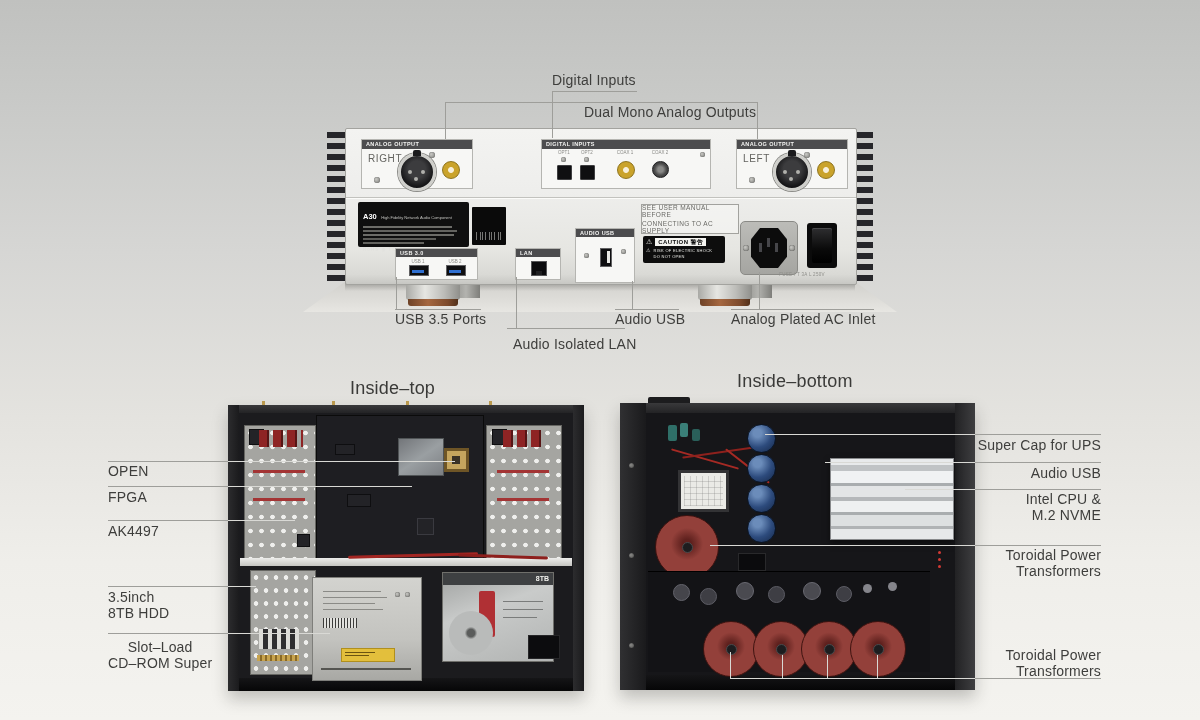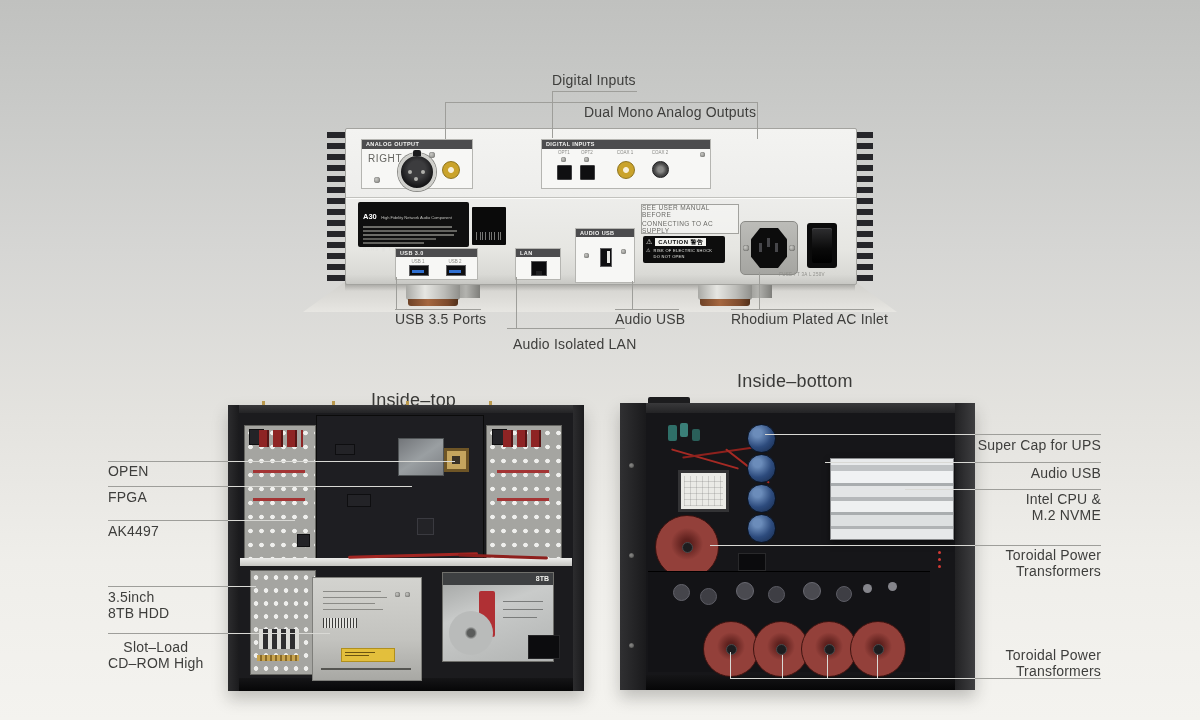--- a/index.html
+++ b/index.html
@@ -103,20 +103,33 @@
       <div class="portlbl" style="left:103px;top:10px;width:30px;">COAX 2</div>
       <div class="screw" style="left:19px;top:17px;width:5px;height:5px;"></div>
       <div class="screw" style="left:42px;top:17px;width:5px;height:5px;"></div>
       <div class="toslink" style="left:15px;top:25px;"></div>
       <div class="toslink" style="left:38px;top:25px;"></div>
       <div class="rca" style="left:75px;top:21px;"></div>
       <div class="bnc" style="left:110px;top:21px;"></div>
       <div class="screw" style="left:158px;top:12px;width:5px;height:5px;"></div>
     </div>
 
+    <div class="plate" style="left:390px;top:10px;width:110px;height:48px;">
+      <div class="phead">ANALOG OUTPUT</div>
+      <div class="chan">LEFT</div>
+      <div class="xlr" style="left:36px;top:13px;">
+        <div class="xtab"></div>
+        <div class="xpin" style="left:7px;top:14px;"></div>
+          <div class="xpin" style="left:20px;top:14px;"></div>
+          <div class="xpin" style="left:13px;top:21px;"></div>
+      </div>
+      <div class="rca" style="left:80px;top:21px;"></div>
+      <div class="screw" style="left:12px;top:37px;"></div>
+      <div class="screw" style="left:67px;top:12px;"></div>
+    </div>
 
     <div class="abs" style="left:12px;top:73px;width:111px;height:45px;background:#0f0f0f;border-radius:2px;padding:3px 5px;box-sizing:border-box;">
       <div style="white-space:nowrap;">
         <span style="font-size:7.5px;font-weight:bold;color:#fff;">A30</span>
         <span style="font-size:4px;color:#c2c2be;">High Fidelity Network Audio Component</span>
       </div>
       <div style="width:88%;height:1.5px;background:#6c6c68;margin-top:3px;"></div>
       <div style="width:93%;height:1.5px;background:#63635f;margin-top:2.5px;"></div>
       <div style="width:90%;height:1.5px;background:#6c6c68;margin-top:2.5px;"></div>
       <div style="width:72%;height:1.5px;background:#5c5c58;margin-top:2.5px;"></div>
@@ -209,23 +222,23 @@
   <div class="lv" style="left:516px;top:277px;height:51px;"></div>
   <div class="ln" style="left:507px;top:328px;width:118px;"></div>
   <div class="co" style="left:513px;top:337px;">Audio Isolated LAN</div>
 
   <div class="lv" style="left:632px;top:281px;height:28px;"></div>
   <div class="ln" style="left:615px;top:309px;width:64px;"></div>
   <div class="co" style="left:615px;top:312px;">Audio USB</div>
 
   <div class="lv" style="left:759px;top:272px;height:37px;"></div>
   <div class="ln" style="left:731px;top:309px;width:143px;"></div>
-  <div class="co" style="left:731px;top:312px;">Rhodium Plated AC Inlet</div>
-
-  <div class="title" style="left:350px;top:390px;margin-left:21px;">Inside–top</div>
+  <div class="co" style="left:731px;top:312px;">Analog Plated AC Inlet</div>
+
+  <div class="title" style="left:350px;top:378px;">Inside–top</div>
   <div class="title" style="left:737px;top:371px;">Inside–bottom</div>
 
   <div class="photo" style="left:228px;top:405px;width:356px;height:286px;">
     <div class="abs" style="left:34px;top:-4px;width:3px;height:5px;background:#bb9a4e;"></div>
     <div class="abs" style="left:104px;top:-4px;width:3px;height:5px;background:#bb9a4e;"></div>
     <div class="abs" style="left:178px;top:-4px;width:3px;height:5px;background:#bb9a4e;"></div>
     <div class="abs" style="left:261px;top:-4px;width:3px;height:5px;background:#bb9a4e;"></div>
     <div class="wall-t"></div>
       <div class="wall-b"></div>
     <div class="wall-l" style="left:0;width:11px;"></div>
@@ -380,21 +393,21 @@
   <div class="lnp" style="left:228px;top:586px;width:28px;"></div>
   <div class="co" style="left:108px;top:590px;">
     <div>3.5inch</div>
     <div>8TB HDD</div>
   </div>
 
   <div class="ln" style="left:108px;top:633px;width:120px;"></div>
   <div class="lnp" style="left:228px;top:633px;width:102px;"></div>
   <div class="co" style="left:108px;top:640px;text-align:center;">
     <div>Slot–Load</div>
-    <div>CD–ROM High</div>
+    <div>CD–ROM Super</div>
   </div>
 
   <div class="lnp" style="left:765px;top:434px;width:210px;"></div>
   <div class="ln" style="left:975px;top:434px;width:126px;"></div>
   <div class="co r" style="right:99px;top:438px;">Super Cap for UPS</div>
 
   <div class="lnp" style="left:825px;top:462px;width:150px;"></div>
   <div class="ln" style="left:975px;top:462px;width:126px;"></div>
   <div class="co r" style="right:99px;top:466px;">Audio USB</div>
 

